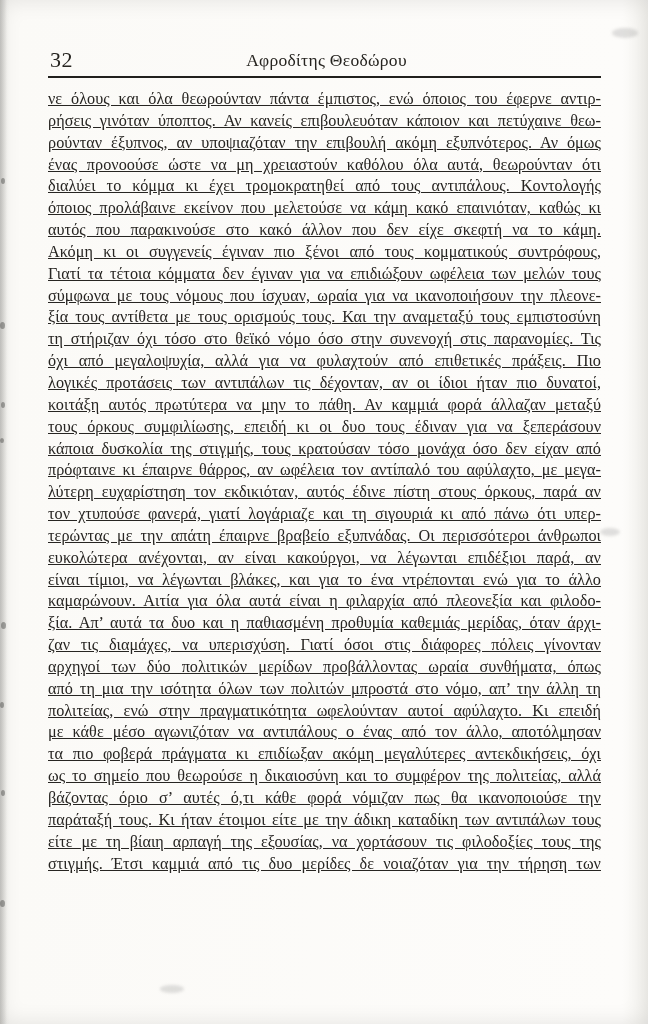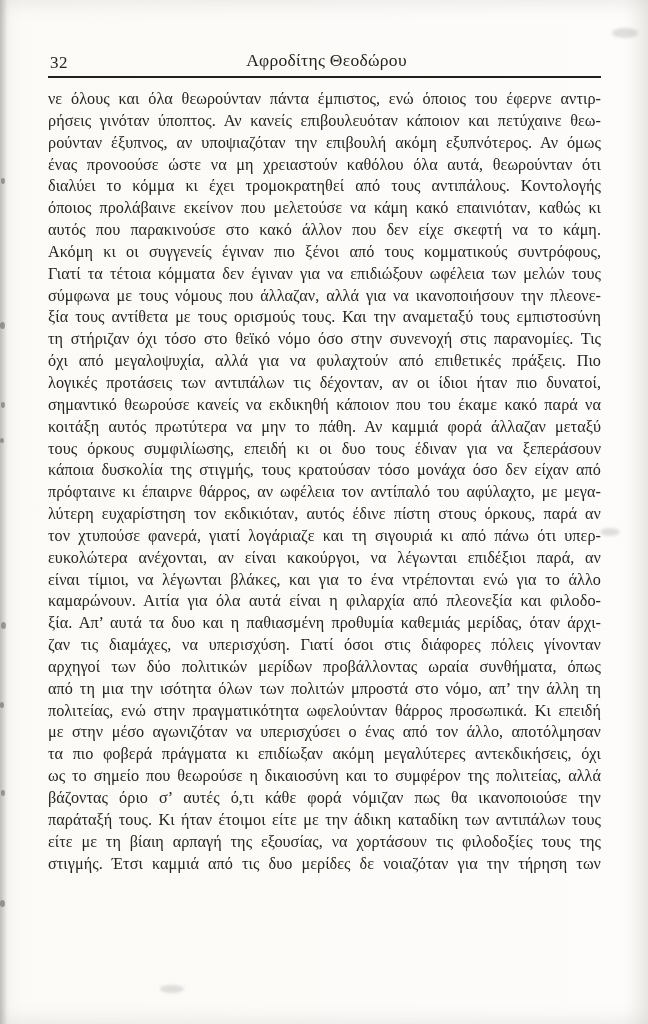--- a/index.html
+++ b/index.html
@@ -29,38 +29,39 @@
   }
   .artifact.faint { background: rgba(120,120,118,0.22); filter: blur(1.5px); }
 
   .header {
     position: absolute;
     left: 48px; right: 47px; top: 46px;
     height: 30px;
   }
   .page-number {
     position: absolute; left: 2px; bottom: 3px;
-    font-size: 17px; color: #262420;
+    font-size: 22px; color: #262420;
     letter-spacing: 0.5px;
   }
   .running-head {
     position: absolute; left: 4px; right: 0; bottom: 5px;
     text-align: center;
     font-size: 17.5px; color: #262420;
     letter-spacing: 0.3px;
   }
   .header-rule {
     position: absolute; left: 0; right: 0; bottom: -2px;
     height: 2.4px; background: #21201d;
   }
 
   .text-body {
     position: absolute;
     left: 48px; right: 47px; top: 89px;
     color: #272522;
+    text-decoration: underline;
   }
   .text-line {
     font-size: 16.2px;
     line-height: 21.85px;
     white-space: normal;
     text-align: justify;
     text-align-last: justify;
     letter-spacing: 0.05px;
   }
 </style>
@@ -78,41 +79,41 @@
   <div class="text-body">
       <div class="text-line">νε όλους και όλα θεωρούνταν πάντα έμπιστος, ενώ όποιος του έφερνε αντιρ-</div>
       <div class="text-line">ρήσεις γινόταν ύποπτος. Αν κανείς επιβουλευόταν κάποιον και πετύχαινε θεω-</div>
       <div class="text-line">ρούνταν έξυπνος, αν υποψιαζόταν την επιβουλή ακόμη εξυπνότερος. Αν όμως</div>
       <div class="text-line">ένας προνοούσε ώστε να μη χρειαστούν καθόλου όλα αυτά, θεωρούνταν ότι</div>
       <div class="text-line">διαλύει το κόμμα κι έχει τρομοκρατηθεί από τους αντιπάλους. Κοντολογής</div>
       <div class="text-line">όποιος προλάβαινε εκείνον που μελετούσε να κάμη κακό επαινιόταν, καθώς κι</div>
       <div class="text-line">αυτός που παρακινούσε στο κακό άλλον που δεν είχε σκεφτή να το κάμη.</div>
       <div class="text-line">Ακόμη κι οι συγγενείς έγιναν πιο ξένοι από τους κομματικούς συντρόφους,</div>
       <div class="text-line">Γιατί τα τέτοια κόμματα δεν έγιναν για να επιδιώξουν ωφέλεια των μελών τους</div>
-      <div class="text-line">σύμφωνα με τους νόμους που άλλαζαν, αλλά για να ικανοποιήσουν την πλεονε-</div>
+      <div class="text-line">σύμφωνα με τους νόμους που ίσχυαν, ωραία για να ικανοποιήσουν την πλεονε-</div>
       <div class="text-line">ξία τους αντίθετα με τους ορισμούς τους. Και την αναμεταξύ τους εμπιστοσύνη</div>
       <div class="text-line">τη στήριζαν όχι τόσο στο θεϊκό νόμο όσο στην συνενοχή στις παρανομίες. Τις</div>
       <div class="text-line">όχι από μεγαλοψυχία, αλλά για να φυλαχτούν από επιθετικές πράξεις. Πιο</div>
       <div class="text-line">λογικές προτάσεις των αντιπάλων τις δέχονταν, αν οι ίδιοι ήταν πιο δυνατοί,</div>
-      <div class="text-line">σημαντικό θεωρούσε κανείς να εκδικηθή κάποιον που του έκαμε κακό παρά να</div>
       <div class="text-line">κοιτάξη αυτός πρωτύτερα να μην το πάθη. Αν καμμιά φορά άλλαζαν μεταξύ</div>
       <div class="text-line">τους όρκους συμφιλίωσης, επειδή κι οι δυο τους έδιναν για να ξεπεράσουν</div>
       <div class="text-line">κάποια δυσκολία της στιγμής, τους κρατούσαν τόσο μονάχα όσο δεν είχαν από</div>
       <div class="text-line">πρόφταινε κι έπαιρνε θάρρος, αν ωφέλεια τον αντίπαλό του αφύλαχτο, με μεγα-</div>
       <div class="text-line">λύτερη ευχαρίστηση τον εκδικιόταν, αυτός έδινε πίστη στους όρκους, παρά αν</div>
       <div class="text-line">τον χτυπούσε φανερά, γιατί λογάριαζε και τη σιγουριά κι από πάνω ότι υπερ-</div>
+      <div class="text-line">τερώντας με την απάτη έπαιρνε βραβείο εξυπνάδας. Οι περισσότεροι άνθρωποι</div>
       <div class="text-line">ευκολώτερα ανέχονται, αν είναι κακούργοι, να λέγωνται επιδέξιοι παρά, αν</div>
       <div class="text-line">είναι τίμιοι, να λέγωνται βλάκες, και για το ένα ντρέπονται ενώ για το άλλο</div>
       <div class="text-line">καμαρώνουν. Αιτία για όλα αυτά είναι η φιλαρχία από πλεονεξία και φιλοδο-</div>
       <div class="text-line">ξία. Απ’ αυτά τα δυο και η παθιασμένη προθυμία καθεμιάς μερίδας, όταν άρχι-</div>
       <div class="text-line">ζαν τις διαμάχες, να υπερισχύση. Γιατί όσοι στις διάφορες πόλεις γίνονταν</div>
       <div class="text-line">αρχηγοί των δύο πολιτικών μερίδων προβάλλοντας ωραία συνθήματα, όπως</div>
       <div class="text-line">από τη μια την ισότητα όλων των πολιτών μπροστά στο νόμο, απ’ την άλλη τη</div>
-      <div class="text-line">πολιτείας, ενώ στην πραγματικότητα ωφελούνταν θάρρος προσωπικά. Κι επειδή</div>
-      <div class="text-line">με στην μέσο αγωνιζόταν να υπερισχύσει ο ένας από τον άλλο, αποτόλμησαν</div>
+      <div class="text-line">πολιτείας, ενώ στην πραγματικότητα ωφελούνταν αυτοί αφύλαχτο. Κι επειδή</div>
+      <div class="text-line">με κάθε μέσο αγωνιζόταν να αντιπάλους ο ένας από τον άλλο, αποτόλμησαν</div>
       <div class="text-line">τα πιο φοβερά πράγματα κι επιδίωξαν ακόμη μεγαλύτερες αντεκδικήσεις, όχι</div>
       <div class="text-line">ως το σημείο που θεωρούσε η δικαιοσύνη και το συμφέρον της πολιτείας, αλλά</div>
       <div class="text-line">βάζοντας όριο σ’ αυτές ό,τι κάθε φορά νόμιζαν πως θα ικανοποιούσε την</div>
       <div class="text-line">παράταξή τους. Κι ήταν έτοιμοι είτε με την άδικη καταδίκη των αντιπάλων τους</div>
       <div class="text-line">είτε με τη βίαιη αρπαγή της εξουσίας, να χορτάσουν τις φιλοδοξίες τους της</div>
       <div class="text-line">στιγμής. Έτσι καμμιά από τις δυο μερίδες δε νοιαζόταν για την τήρηση των</div>
     </div>
 
   <div class="artifact" style="left:1px; top:178px; width:4px; height:6px;"></div>
   <div class="artifact" style="left:0px; top:322px; width:5px; height:7px;"></div>

